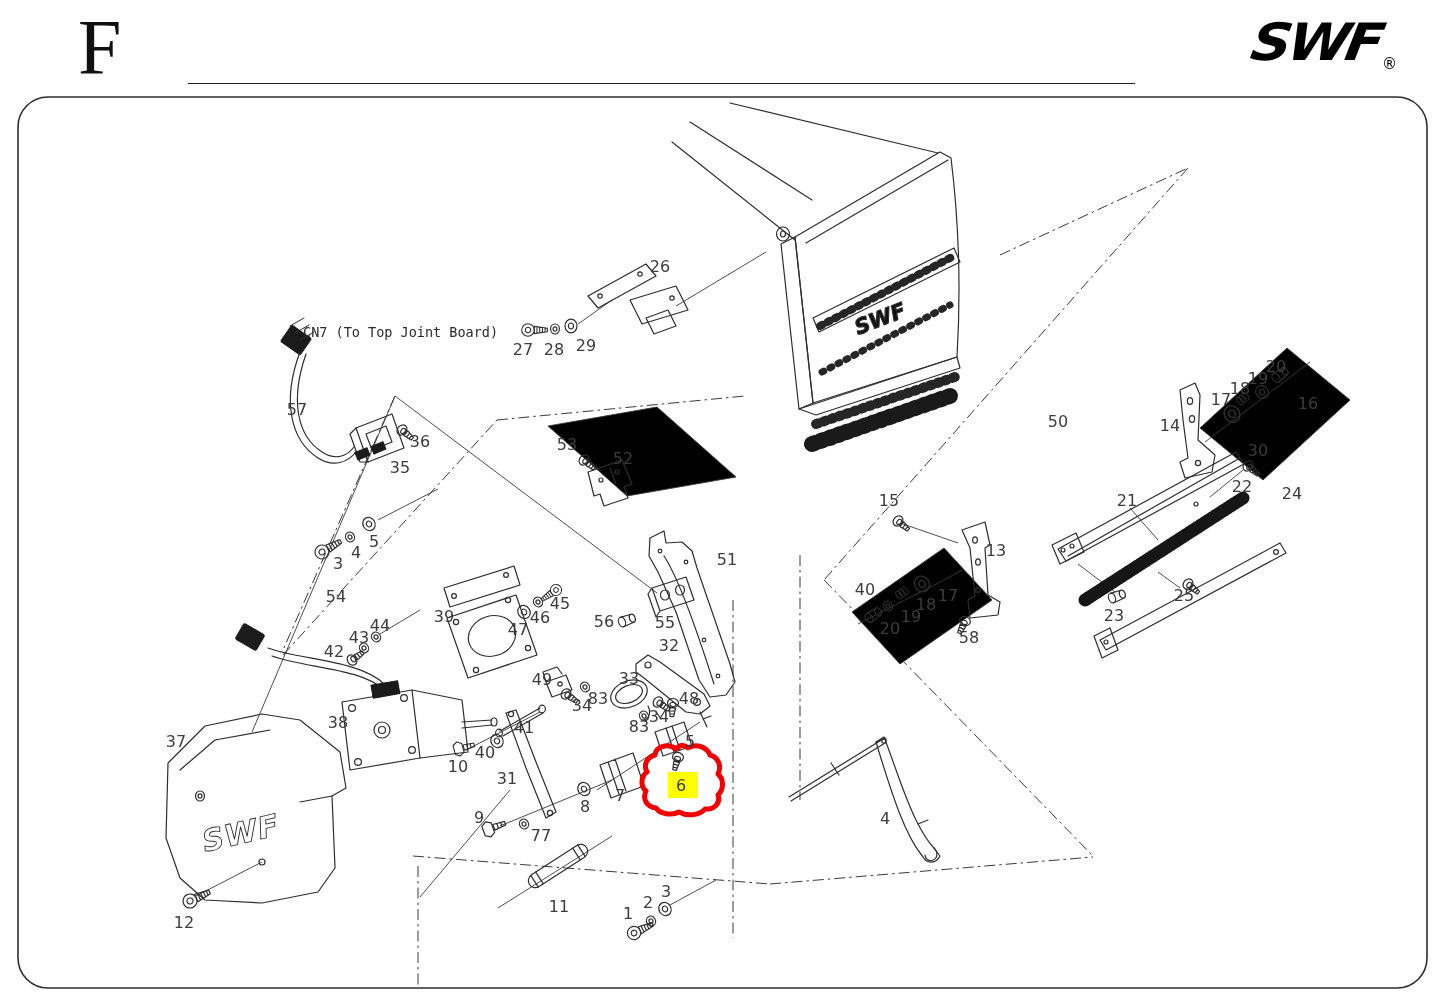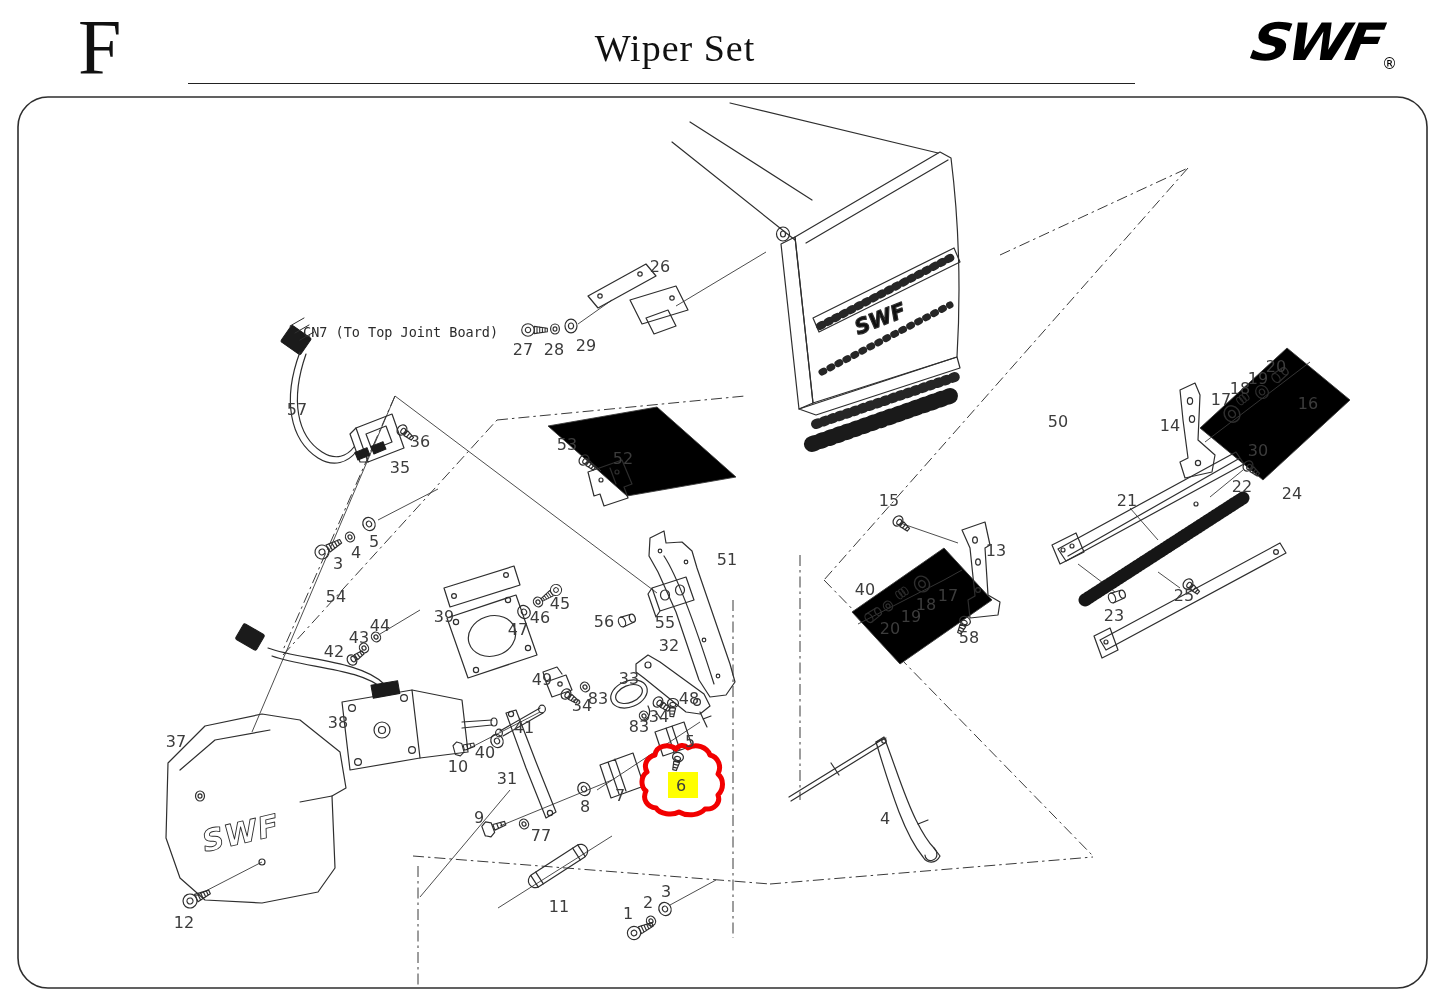--- a/index.html
+++ b/index.html
@@ -28,21 +28,20 @@
         font-size:21px;fill:#101010;}
   .cover-logo{font-family:"DejaVu Sans",sans-serif;font-weight:bold;font-style:italic;
         font-size:30px;fill:none;stroke:#2e2e2e;stroke-width:0.9;letter-spacing:1px;}
 </style>
 </head>
 <body>
 
 <div class="page">
 
   <div class="letter-f">F</div>
-  <div class="page-title">Wiper Set</div>
   <div class="title-rule"></div>
   <div class="brand"><span class="logo-text">SWF</span><span class="reg">®</span></div>
 
   <svg class="diagram" width="1445" height="1005" viewBox="0 0 1445 1005">
 
     <defs>
       <g id="g-allen">
         <circle cx="0" cy="0" r="7"></circle>
           <circle cx="0" cy="0" r="3"></circle>
         <path d="M7 -4 L7 4 M10 -3.6 L10 3.6 M13 -3.2 L13 3.2 M16 -2.8 L16 2.8 M19 -2.4 L19 2.4 M21.5 -2 L21.5 2 M7 -4 L21.5 -2 M7 4 L21.5 2"></path>

